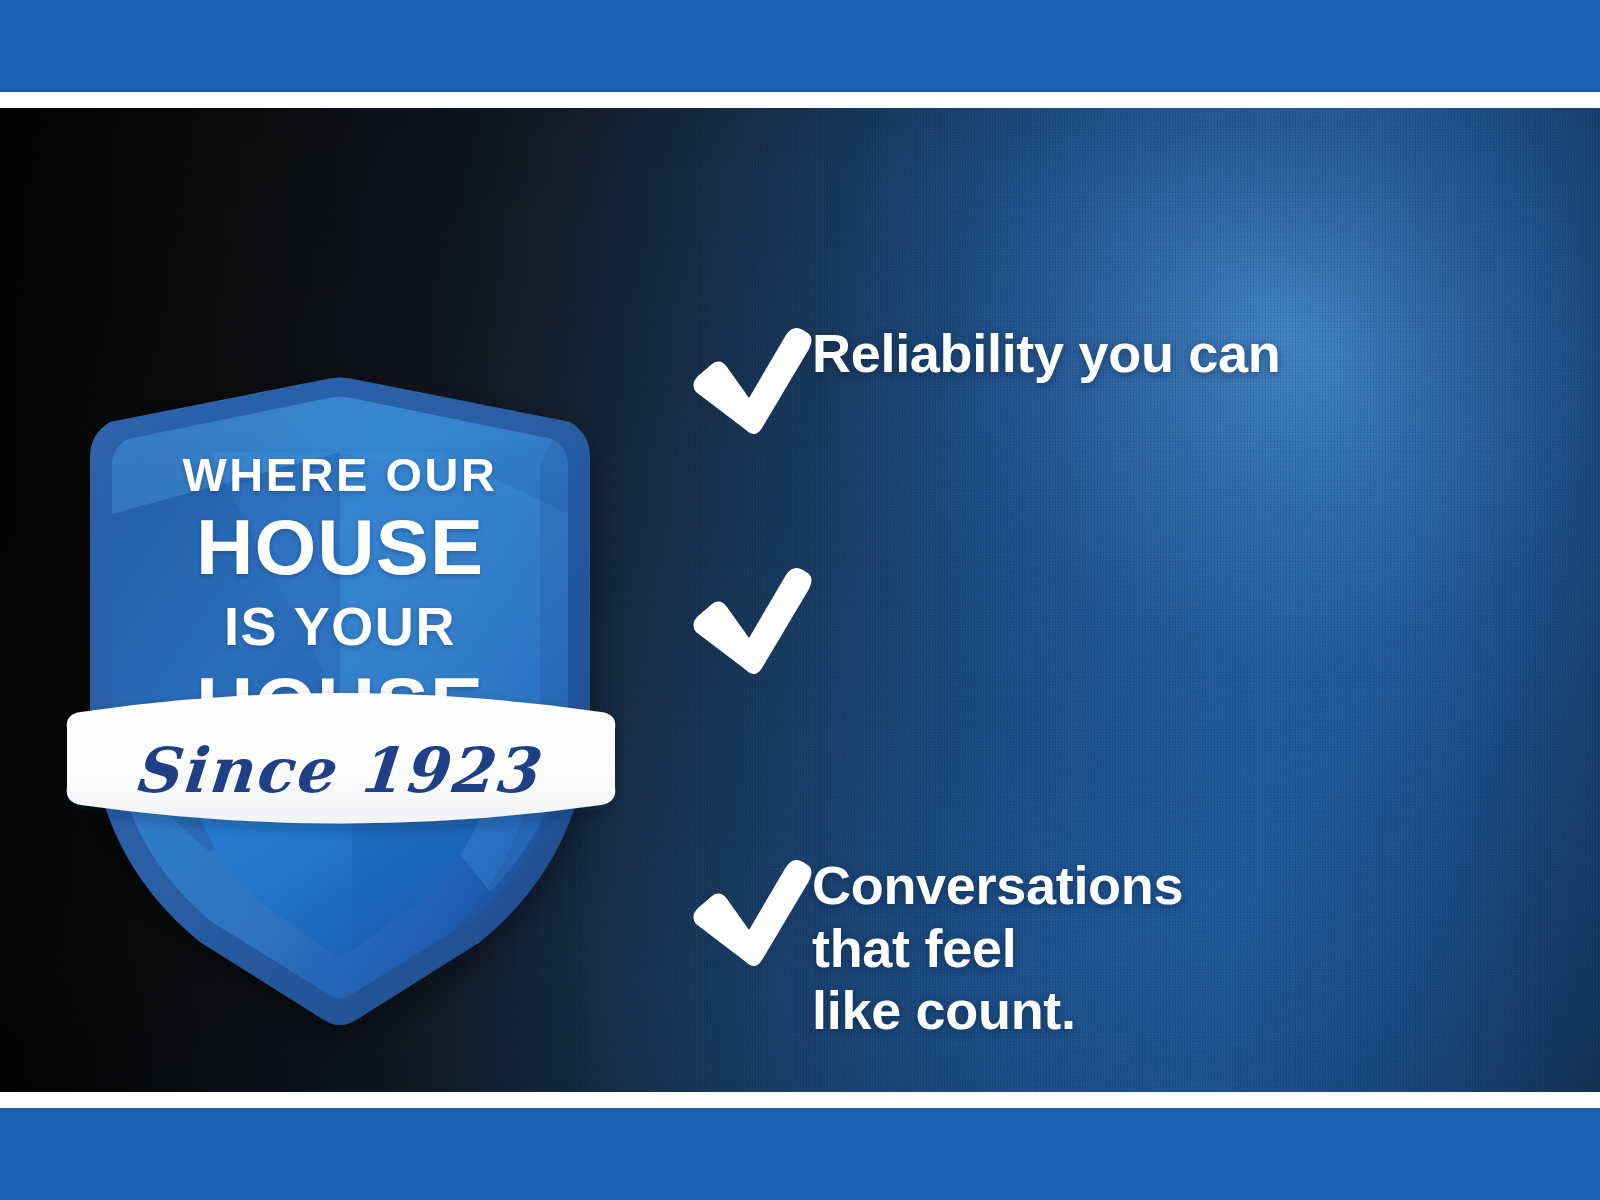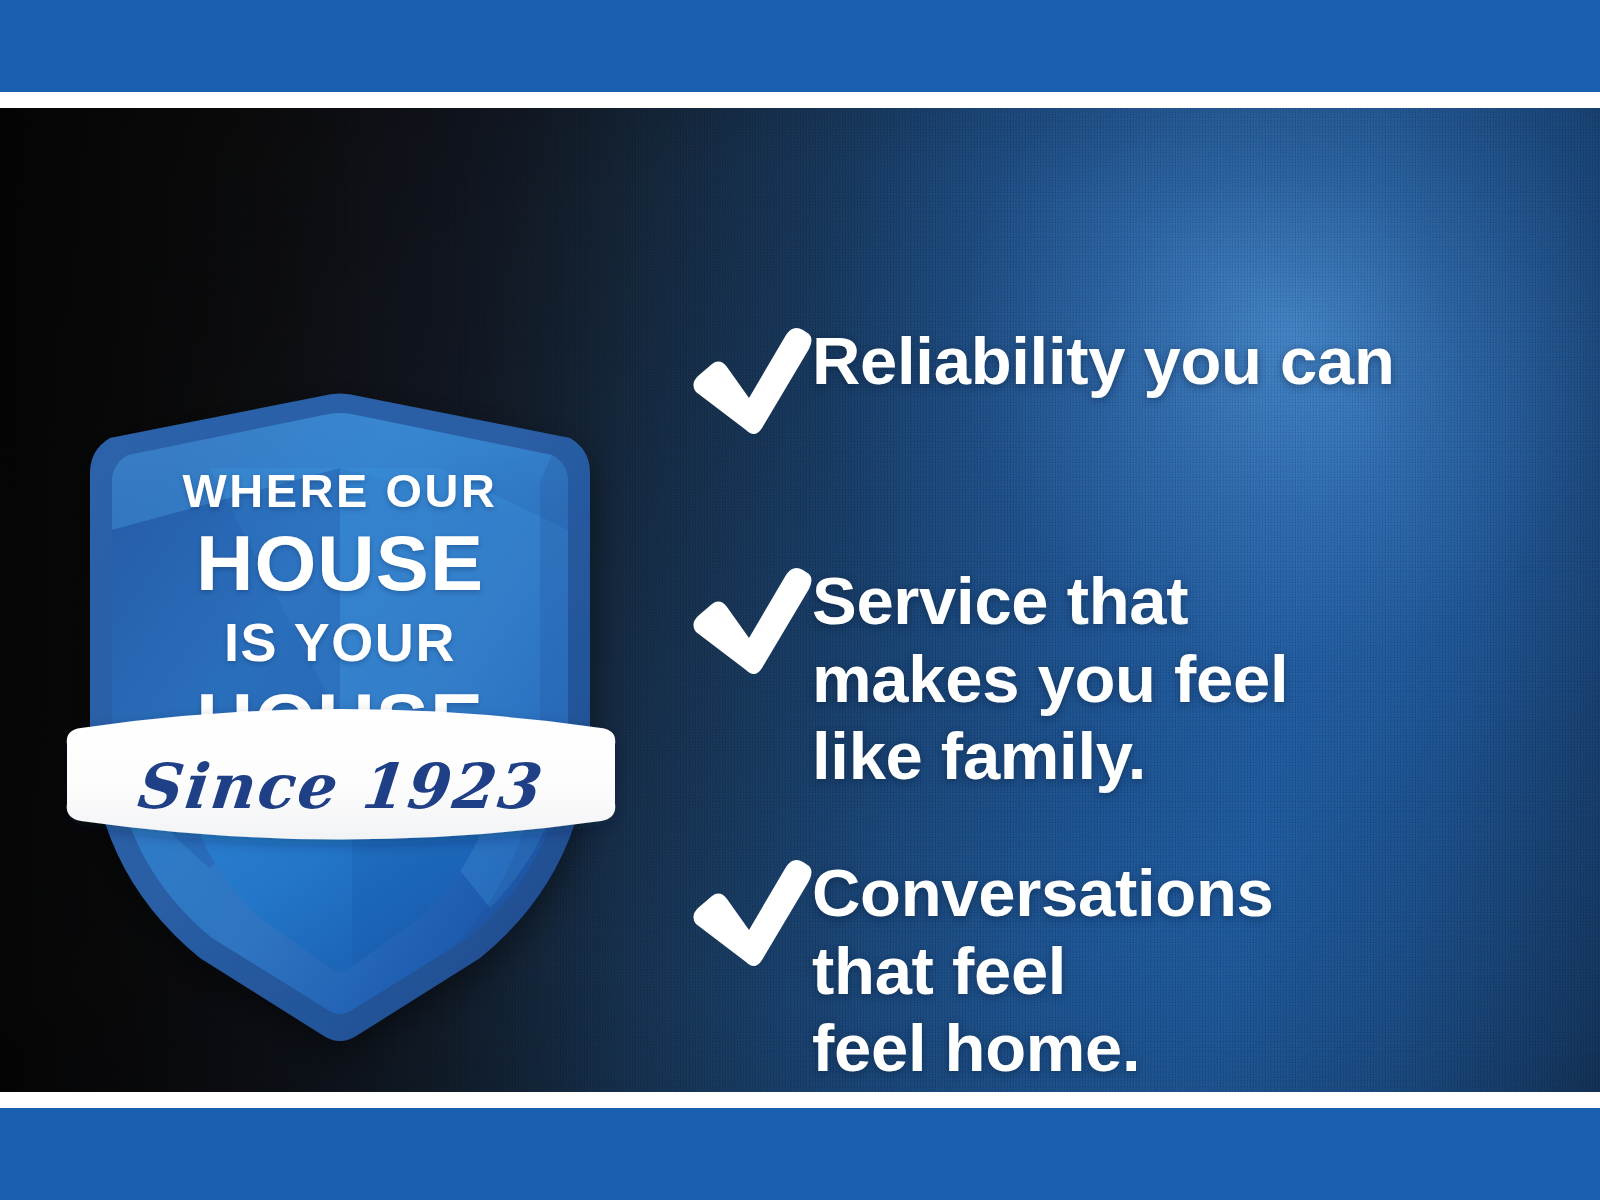--- a/index.html
+++ b/index.html
@@ -108,21 +108,21 @@
       repeating-linear-gradient(27deg, rgba(255,255,255,0.06) 0 1px, rgba(0,0,0,0.07) 1px 2px),
       repeating-linear-gradient(117deg, rgba(255,255,255,0.05) 0 1px, rgba(0,0,0,0.06) 1px 2px);
     background-size: 3px 3px, 5px 5px, 2px 2px, 2px 2px;
     pointer-events: none;
   }
 
   
   .badge {
     position: absolute;
     left: 60px;
-    top: 160px;
+    top: 144px;
     width: 560px;
     height: 790px;
   }
 
   .shield-svg {
     position: absolute;
     left: 0;
     top: 0;
     width: 560px;
     height: 790px;
@@ -239,21 +239,21 @@
     width: 140px;
     height: 124px;
     margin-top: 2px;
   }
 
   .benefit-text {
     flex: 1 1 auto;
     color: #ffffff;
     font-family: "Liberation Sans", sans-serif;
     font-weight: bold;
-    font-size: 67px;
+    font-size: 54px;
     line-height: 1.16;
     letter-spacing: -0.3px;
     margin-top: 6px;
     text-shadow: 0 2px 9px rgba(0,18,45,0.42);
   }
   .benefit-text .ln { display: block; }
 </style>
 </head>
 <body>
 
@@ -429,46 +429,41 @@
                    Q 48 40 55 49
                    L 77 80
                    L 114 17
                    Q 121 6 131 12
                    L 137 16
                    Q 142 21 137 31
                    L 90 110
                    Q 83 121 74 112
                    Z" fill="#ffffff"></path>
         </svg>
-        <div class="benefit-text">
-          <span class="ln">Service that</span>
-          <span class="ln">makes you feel</span>
-          <span class="ln">like family.</span>
-        </div>
       </div>
 
       <div class="benefit benefit-3">
         <svg class="check-icon" viewBox="0 0 140 124">
           <path d="M 24 74
                    Q 18 66 26 58
                    L 40 46
                    Q 48 40 55 49
                    L 77 80
                    L 114 17
                    Q 121 6 131 12
                    L 137 16
                    Q 142 21 137 31
                    L 90 110
                    Q 83 121 74 112
                    Z" fill="#ffffff"></path>
         </svg>
         <div class="benefit-text">
           <span class="ln">Conversations</span>
           <span class="ln">that feel</span>
-          <span class="ln">feel home.</span>
+          <span class="ln">like count.</span>
         </div>
       </div>
 
     </div>
   </div>
 
   <div class="bar-gap bar-gap-bottom"></div>
   <div class="bar bar-bottom"></div>
 
 </div>

